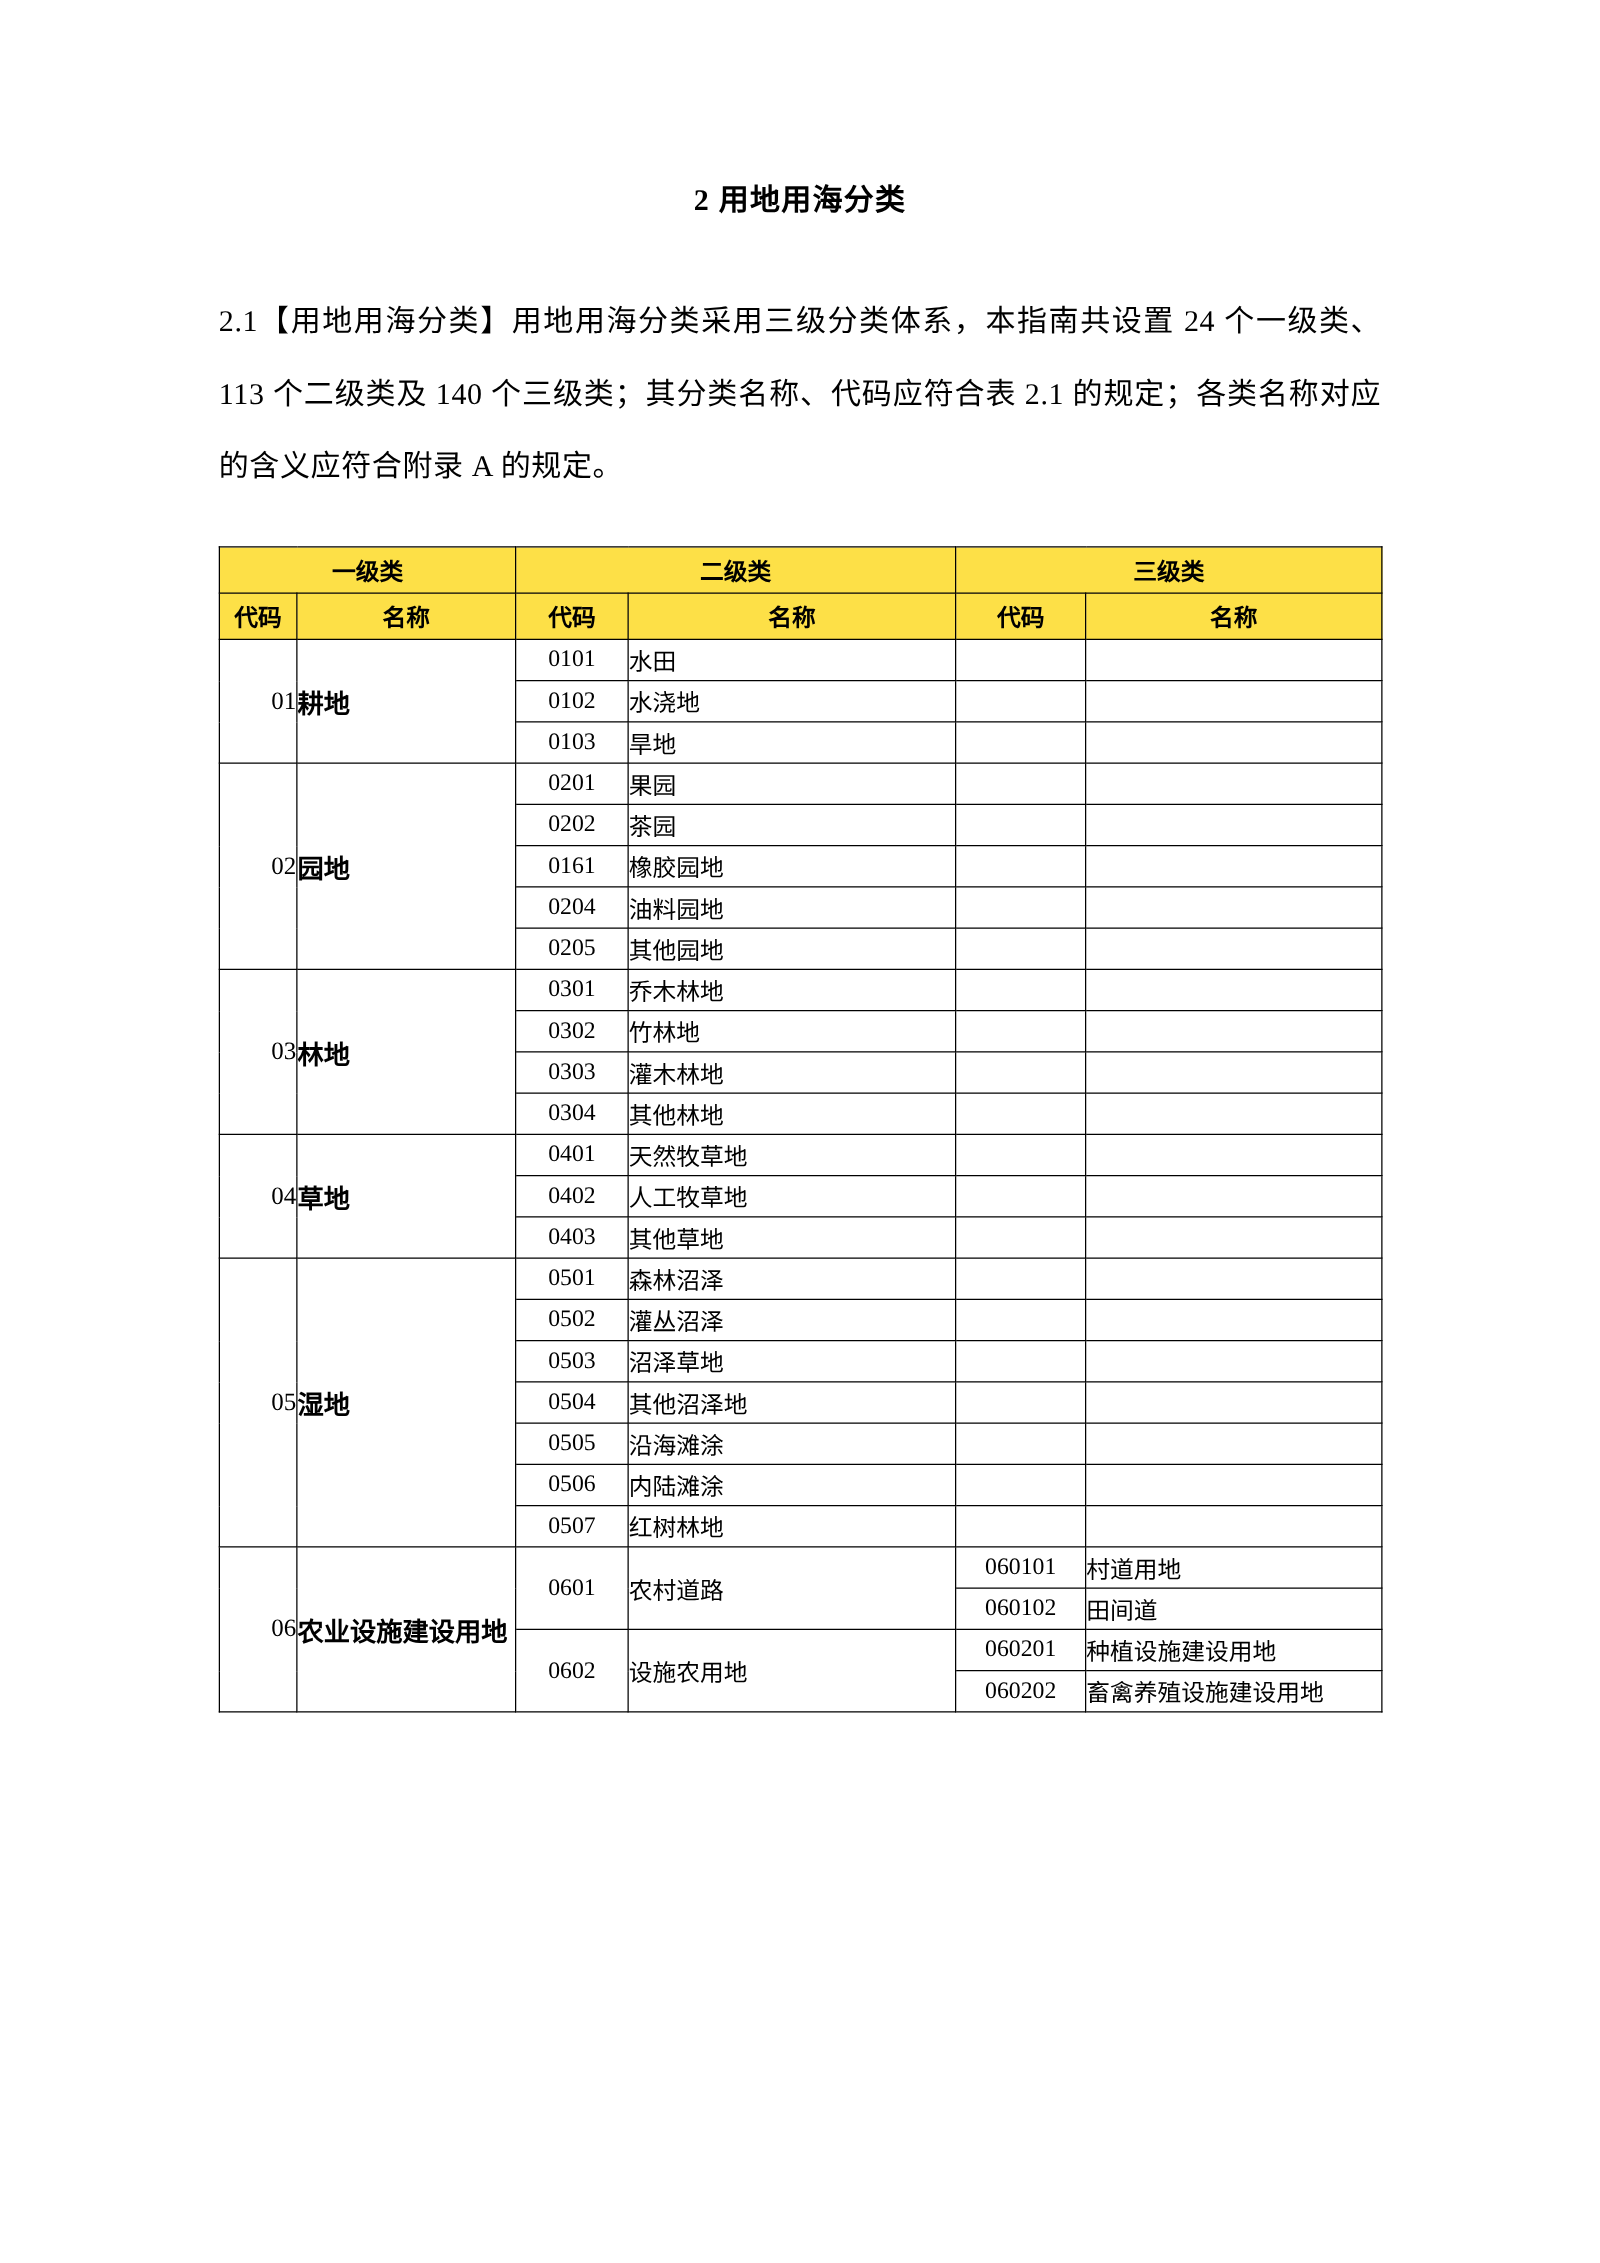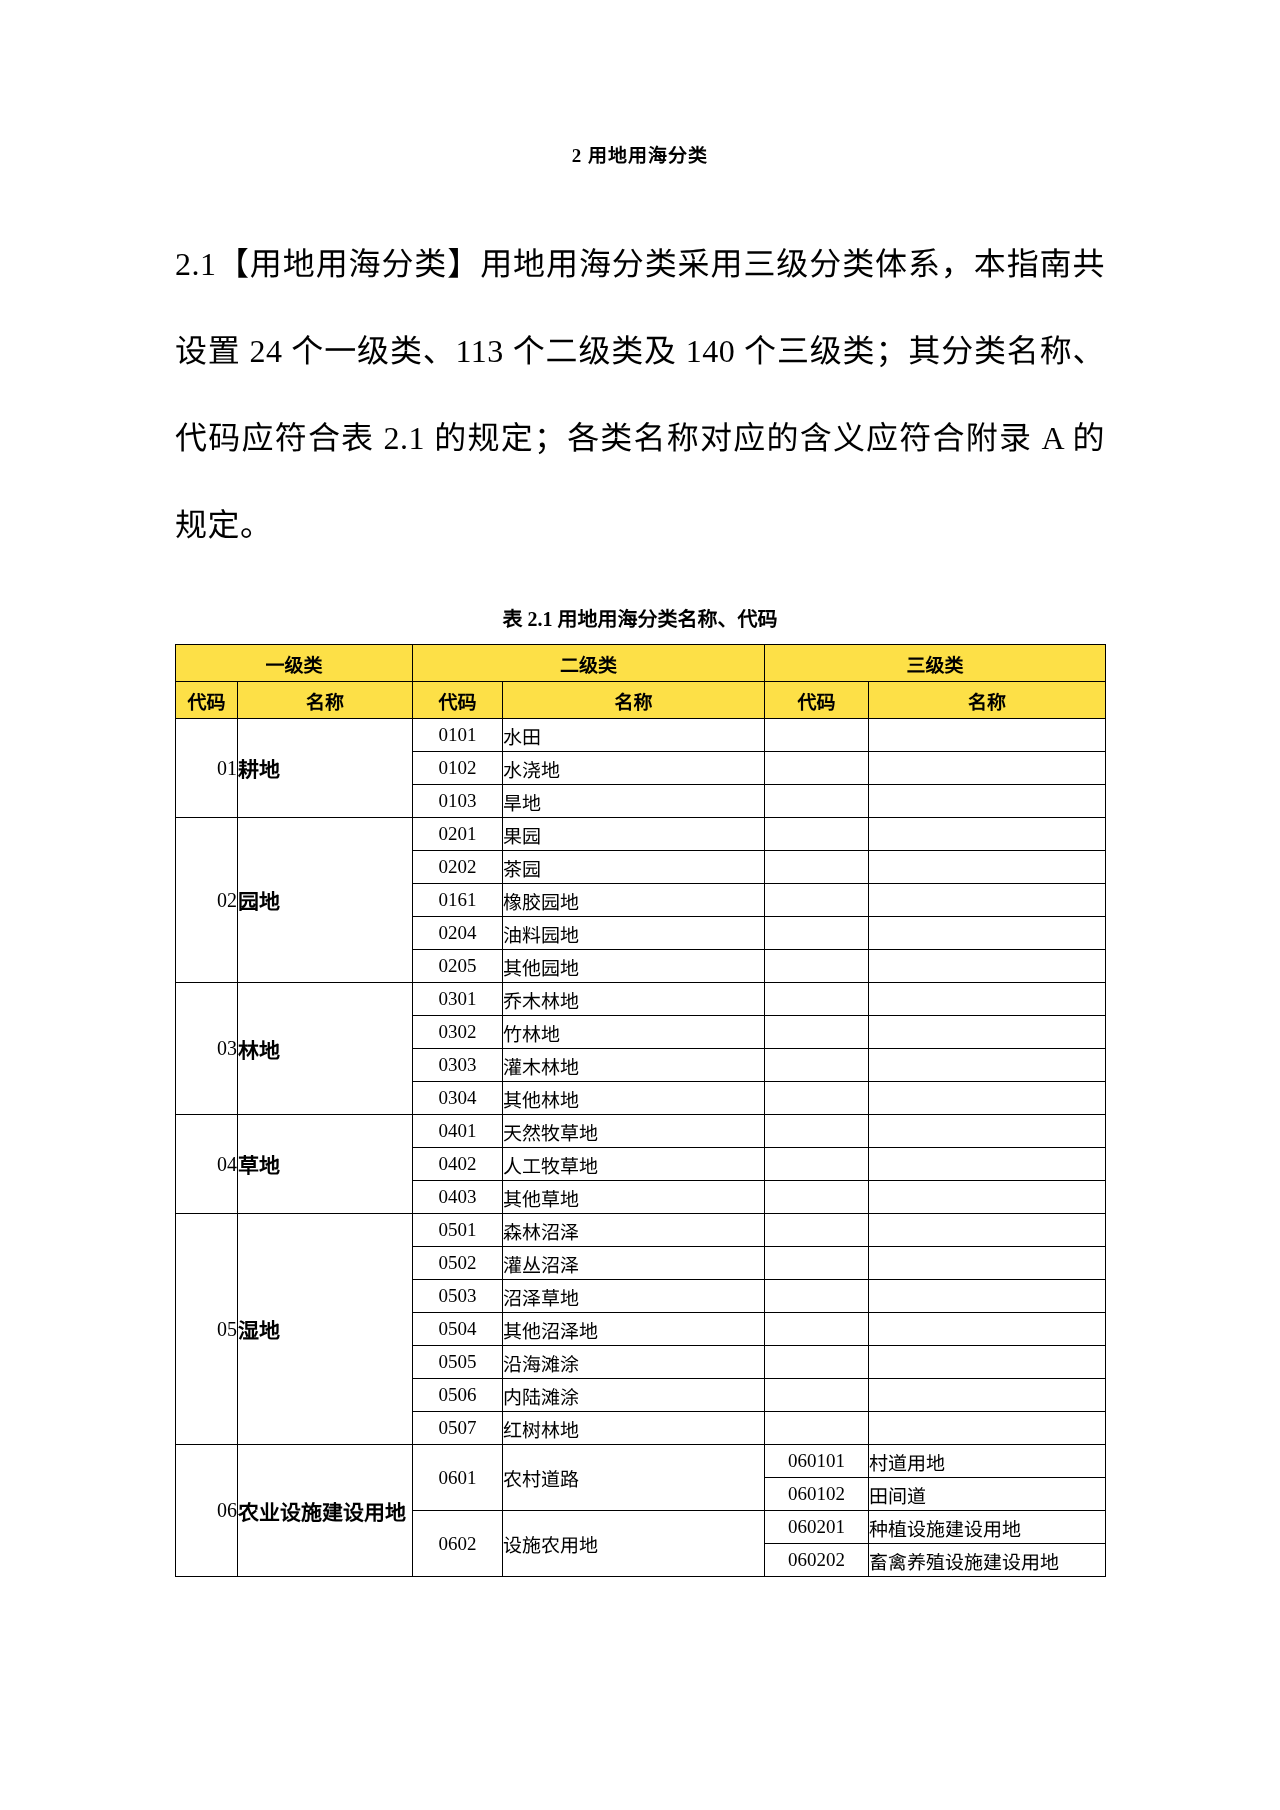--- a/index.html
+++ b/index.html
@@ -15,28 +15,28 @@
   }
   .page {
     position: relative;
     width: 1280px;
     min-height: 1810px;
     box-sizing: border-box;
     padding: 140px 175px 40px 175px;
   }
   .doc-title {
     text-align: center;
-    font-size: 19px;
+    font-size: 24px;
     font-weight: bold;
     letter-spacing: 1px;
     margin: 0 0 54px 0;
   }
   .body-para {
-    font-size: 32px;
-    line-height: 87px;
+    font-size: 24px;
+    line-height: 58px;
     text-align: justify;
     text-justify: inter-ideograph;
     margin: 0 0 34px 0;
     letter-spacing: 0.5px;
   }
   .table-caption {
     text-align: center;
     font-size: 20px;
     font-weight: bold;
     margin: 0 0 12px 0;
@@ -101,21 +101,20 @@
 </style>
 </head>
 <body>
 
 <div class="page">
 
   <h1 class="doc-title">2 用地用海分类</h1>
 
   <p class="body-para">2.1【用地用海分类】用地用海分类采用三级分类体系，本指南共设置 24 个一级类、113 个二级类及 140 个三级类；其分类名称、代码应符合表 2.1 的规定；各类名称对应的含义应符合附录 A 的规定。</p>
 
-  <div class="table-caption">表 2.1 用地用海分类名称、代码</div>
 
   <table class="cls">
     <colgroup>
       <col class="col-c1">
         <col class="col-n1">
       <col class="col-c2">
         <col class="col-n2">
       <col class="col-c3">
         <col class="col-n3">
     </colgroup>

